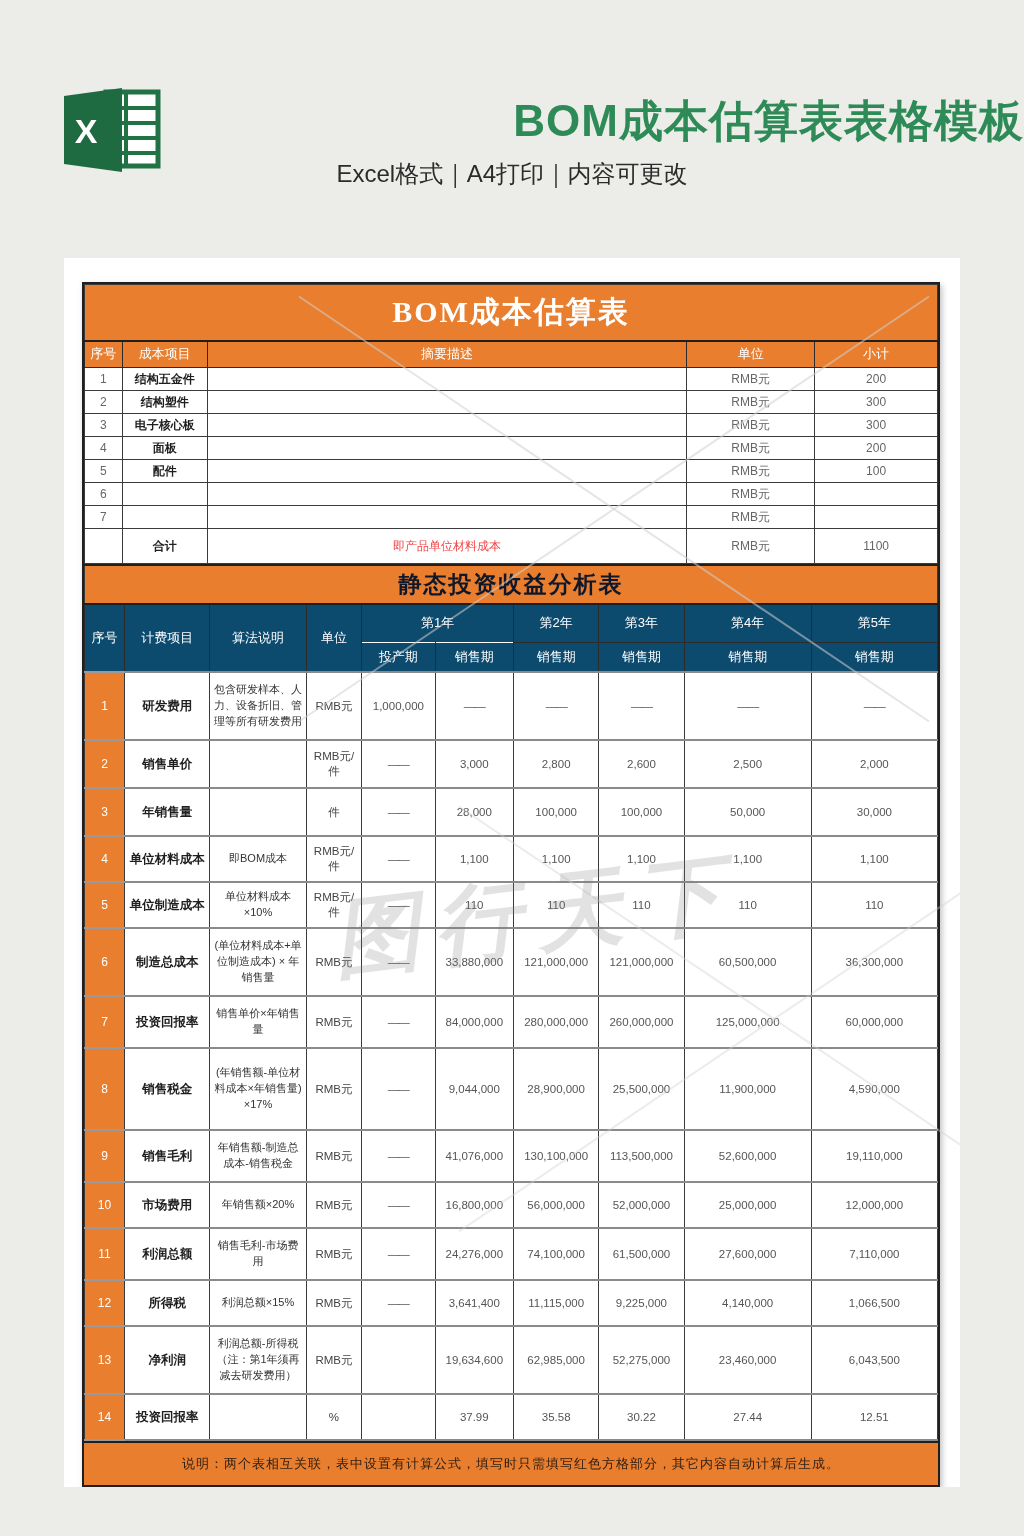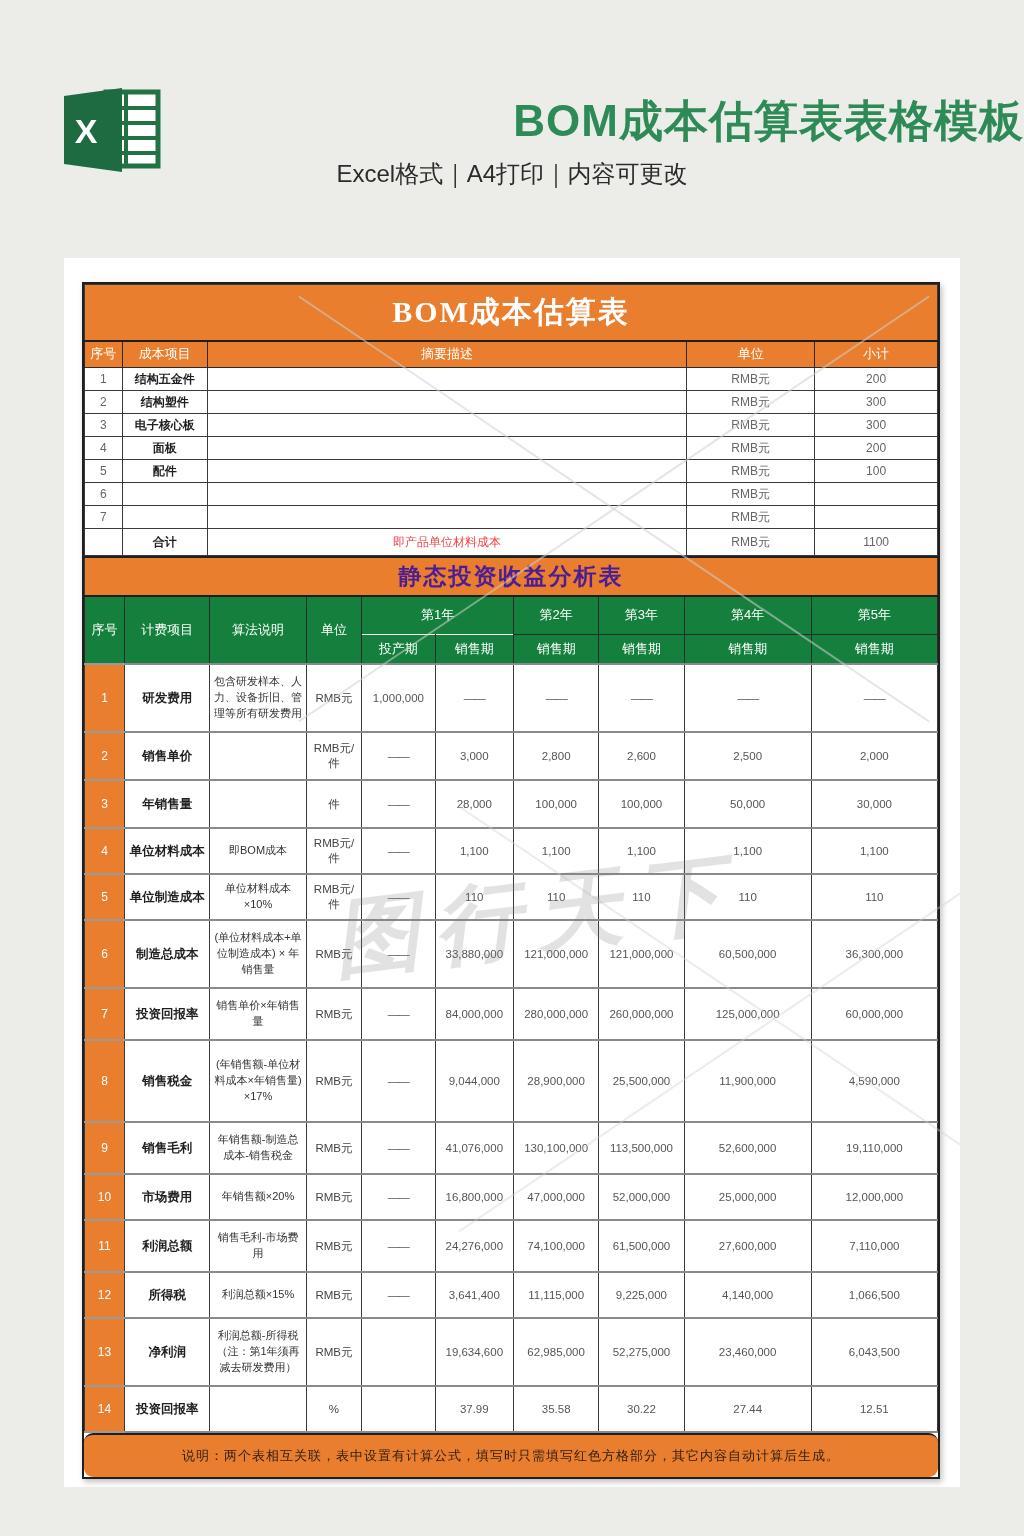--- a/index.html
+++ b/index.html
@@ -48,31 +48,31 @@
   }
   .t1 th.h {
     background:#E87E2E; color:#ffffff; font-weight:normal; font-size:13px;
     height:27px; border:1px solid #2b2b2b; border-top:none;
   }
   .t1 td {
     height:23px; font-size:12px; text-align:center; color:#666;
     border:1px solid #3a3a3a; background:#fff;
   }
   .t1 td.item { color:#1f1f1f; font-weight:bold; }
-  .t1 tr.total td { height:27px; }
+  .t1 tr.total td { height:35px; }
   .t1 td.desc { color:#ef4444; }
 
   
   .t2 .title-cell {
-    background:#E87E2E; color:#4c1d95; text-align:center;
+    background:#E87E2E; color:#0f172a; text-align:center;
     font-size:23px; font-weight:bold; height:39px; letter-spacing:2px;
     border-top:2px solid #1f1f1f; border-bottom:2px solid #1f1f1f;
   }
   .t2 th {
-    background:#15803d; color:#ffffff; font-weight:normal; font-size:13px;
+    background:#0c4a6e; color:#ffffff; font-weight:normal; font-size:13px;
     border:1px solid #2b2b2b;
   }
   .t2 tr.hrow1 th { height:38px; }
   .t2 tr.hrow2 th { height:30px; border-top:1px solid #ffffff;margin-top:44px; }
   .t2 tr.hrow1 th.span2 { border-bottom:none; }
   .t2 td {
     font-size:11.5px; text-align:center; color:#555; background:#fff;
     border-left:1px solid #3a3a3a; border-right:1px solid #3a3a3a;
     border-top:2px solid #8a8a8a; border-bottom:2px solid #8a8a8a;
     padding:2px 3px;
@@ -88,21 +88,21 @@
   .t2 tr.h70 td { height:82px;text-align:center; }
   .t2 tr.h52 td { height:52px; }
   .t2 tr.h48 td { height:48px; }
   .t2 tr.h46 td { height:46px; }
   .dashval { color:#777; letter-spacing:-1px; }
 
   
   .note-row {
     background:#E87E2E; height:44px; display:flex; align-items:center;
     justify-content:center; border-top:2px solid #1f1f1f;
-    font-size:13px; color:#332013; letter-spacing:1px;border-radius:9px;
+    font-size:13px; color:#332013; letter-spacing:1px;
   }
 
   
   .wm-layer { position:absolute; inset:0; pointer-events:none; z-index:6; }
   .wm-text {
     position:absolute; left:268px; top:600px; font-size:86px; color:#808080;
     opacity:0.22; letter-spacing:16px; transform:rotate(-7deg);
     font-family:"Liberation Serif","DejaVu Serif",serif; font-style:italic; font-weight:bold;
     white-space:nowrap;
   }
@@ -360,21 +360,21 @@
         <td>52,600,000</td>
         <td>19,110,000</td>
       </tr>
       <tr class="h46">
         <td class="no">10</td>
         <td class="item">市场费用</td>
         <td class="algo">年销售额×20%</td>
         <td class="unit">RMB元</td>
         <td class="dashval">——</td>
         <td>16,800,000</td>
-        <td>47,000,000</td>
+        <td>56,000,000</td>
         <td>52,000,000</td>
         <td>25,000,000</td>
         <td>12,000,000</td>
       </tr>
       <tr class="h52">
         <td class="no">11</td>
         <td class="item">利润总额</td>
         <td class="algo">销售毛利-市场费用</td>
         <td class="unit">RMB元</td>
         <td class="dashval">——</td>

